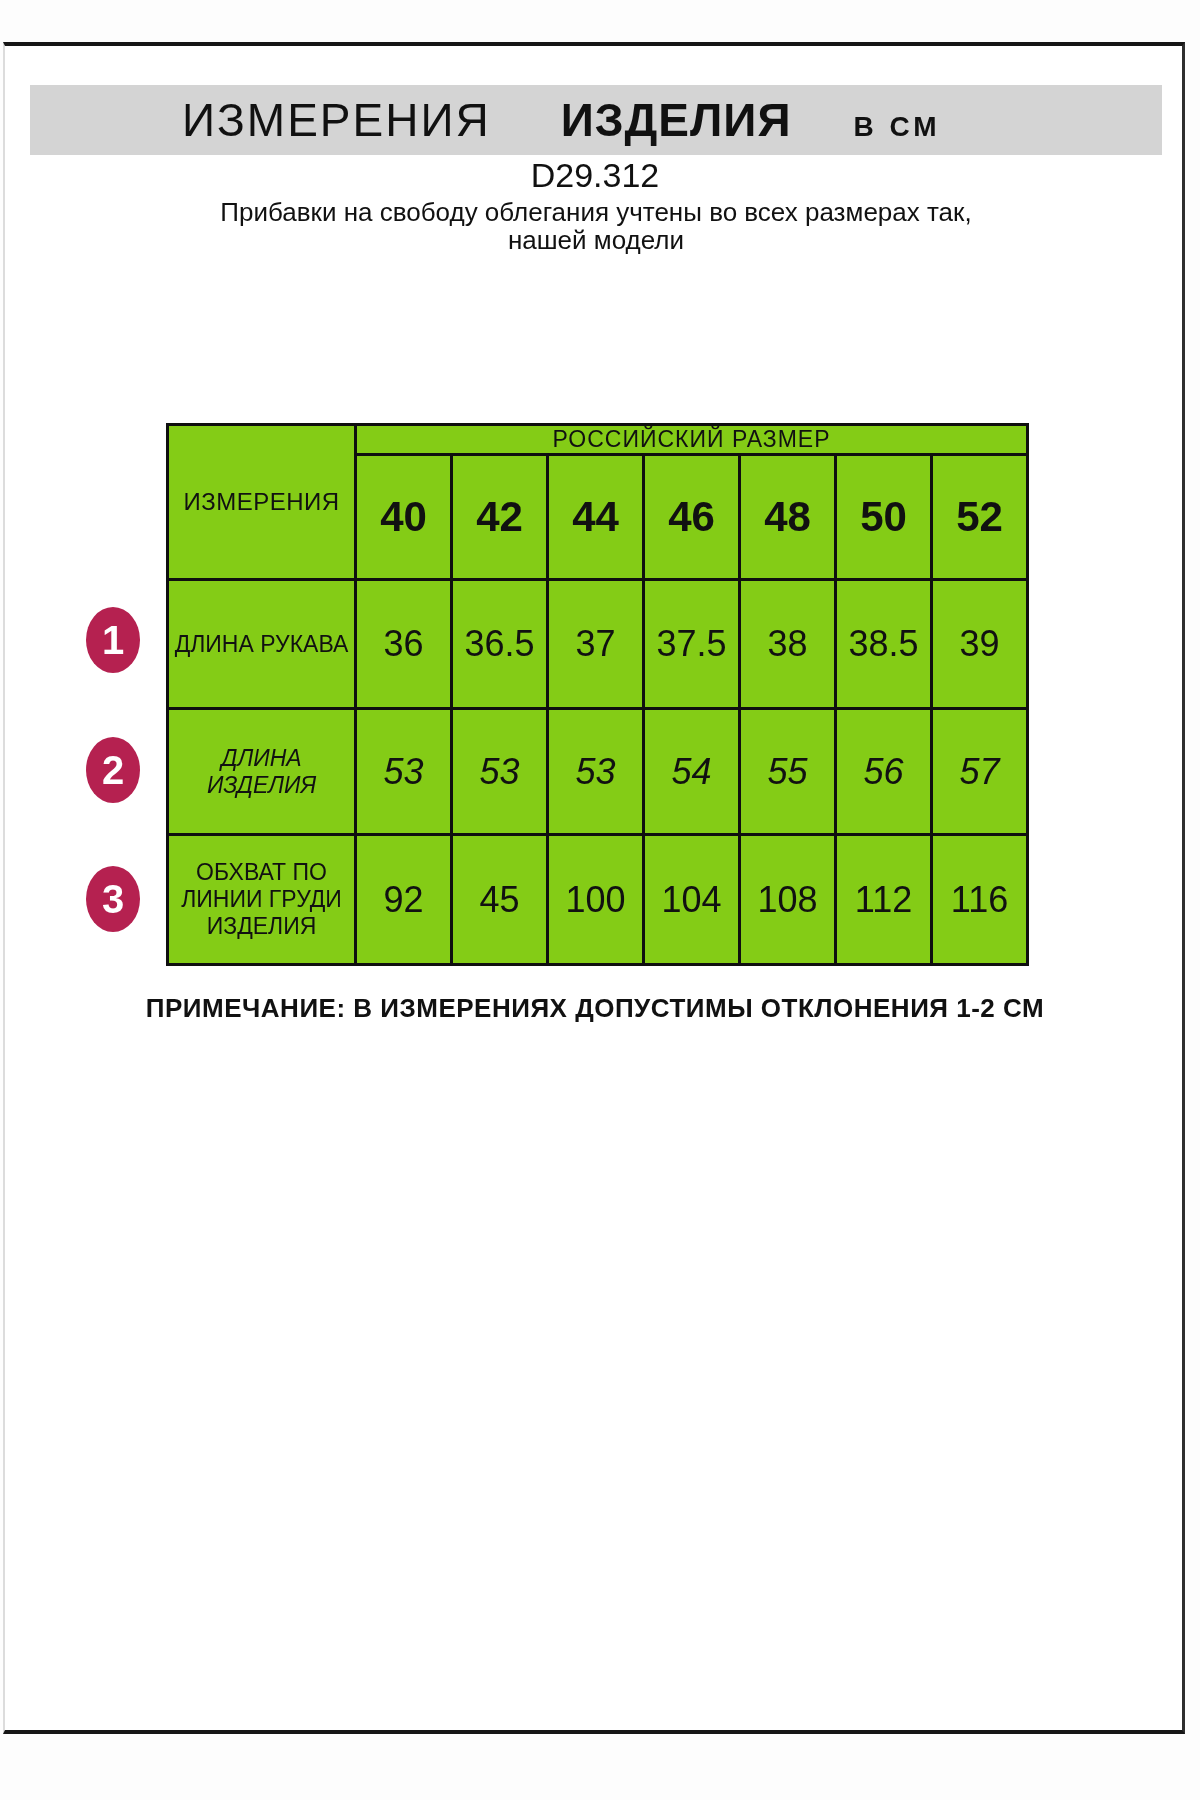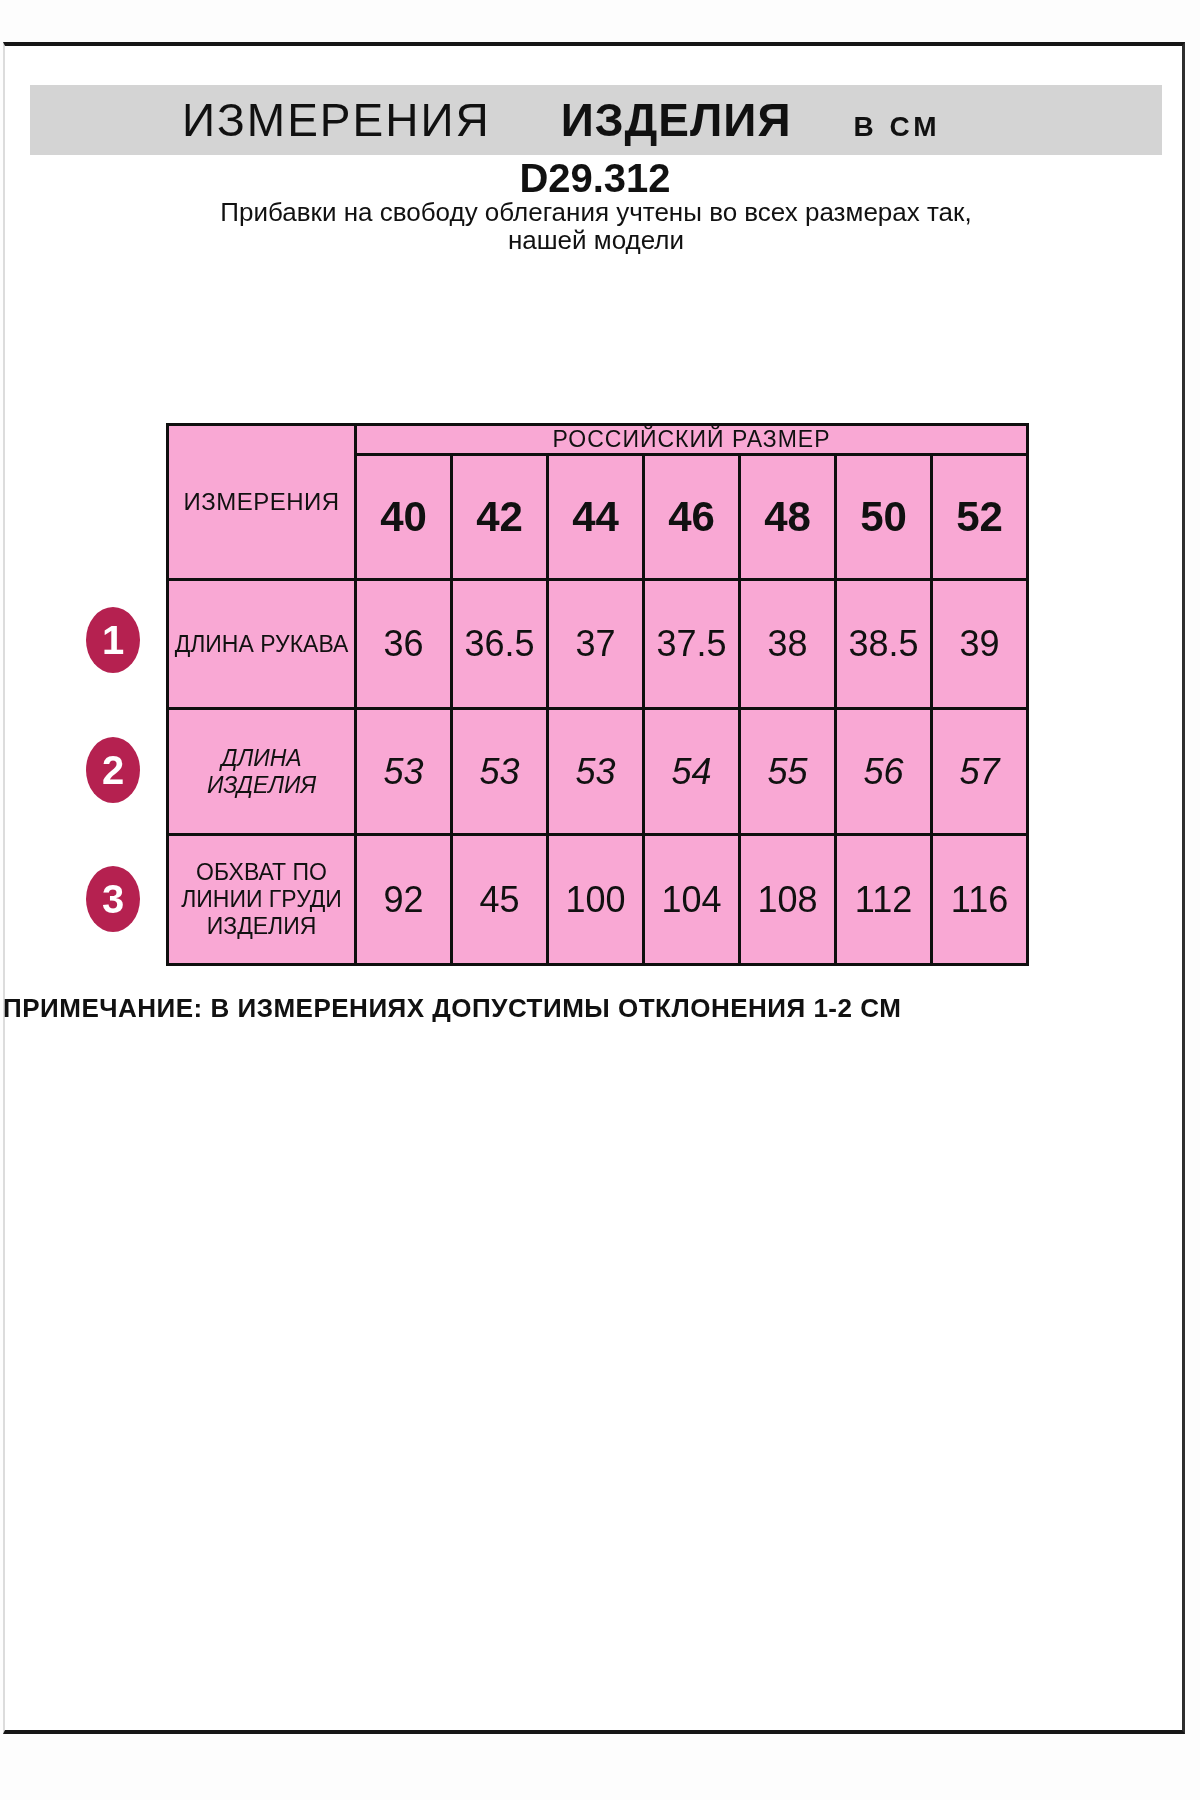--- a/index.html
+++ b/index.html
@@ -28,36 +28,36 @@
     width:1132px;height:70px;
     display:flex;align-items:baseline;
     padding-left:152px;
     box-sizing:border-box;
   }
   .banner-word1{font-size:46px;font-weight:400;letter-spacing:2px;line-height:70px;}
   .banner-word2{font-size:46px;font-weight:700;letter-spacing:1px;margin-left:70px;}
   .banner-units{font-size:28px;font-weight:700;letter-spacing:4px;margin-left:62px;}
   .model-code{
     position:absolute;left:3px;top:156px;width:1184px;
-    text-align:center;font-size:40px;font-weight:700;
+    text-align:center;font-size:34px;font-weight:400;
   }
   .description{
     position:absolute;left:100px;top:198px;width:992px;
     text-align:center;font-size:26px;line-height:28px;font-weight:400;
   }
   .size-table{
     position:absolute;left:166px;top:423px;
     border-collapse:collapse;
     table-layout:fixed;
   }
   .size-table td{
     border:3px solid #0f0f0f;
     text-align:center;vertical-align:middle;
     padding:0 4px;
-    background:#f9a8d4;
+    background:#84cc16;
     box-sizing:border-box;
   }
   tr.h-head{height:30px;}
   tr.h-sizes{height:125px;}
   tr.h-r1{height:129px;}
   tr.h-r2{height:126px;font-style:italic;}
   tr.h-r3{height:130px;}
   td.group-header{font-size:23px;font-weight:400;letter-spacing:1px;}
   td.corner{font-size:24px;font-weight:400;letter-spacing:0.5px;}
   td.size-cell{font-size:42px;font-weight:700;}
@@ -67,21 +67,21 @@
     position:absolute;left:86px;
     width:54px;height:66px;border-radius:50%;
     display:flex;align-items:center;justify-content:center;
     color:#fff;font-size:40px;font-weight:700;
   }
   .circle-1{top:607px;}
   .circle-2{top:737px;}
   .circle-3{top:866px;}
   .note{
     position:absolute;left:3px;top:993px;width:1184px;
-    text-align:left;font-size:26px;font-weight:700;letter-spacing:0.5px;
+    text-align:center;font-size:26px;font-weight:700;letter-spacing:0.5px;
   }
 </style>
 </head>
 <body>
 
 <div class="page">
 
   <div class="frame"></div>
 
   <div class="banner" style="background: rgb(212, 212, 212);">

